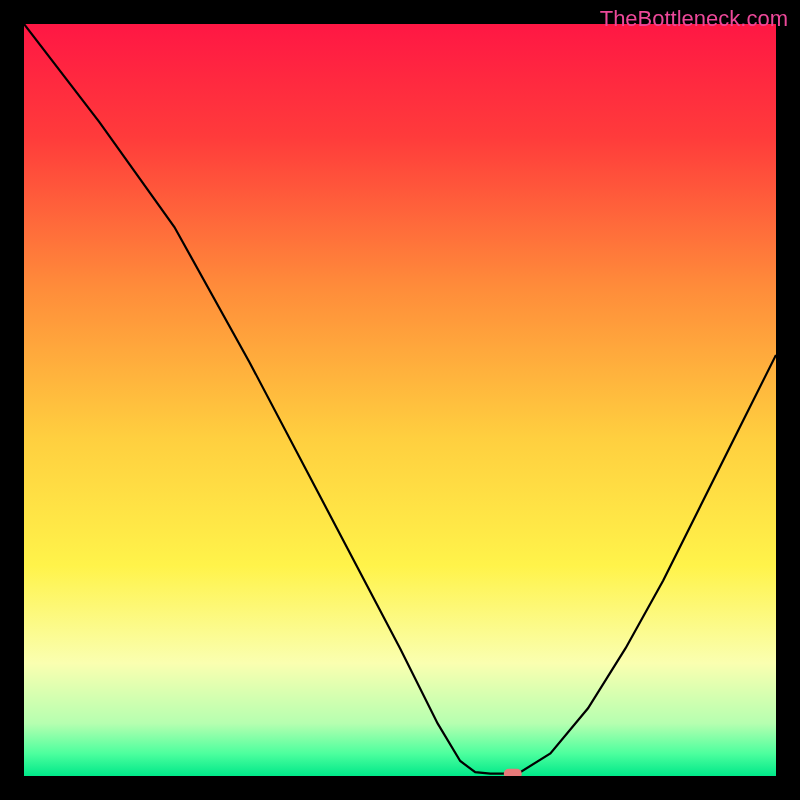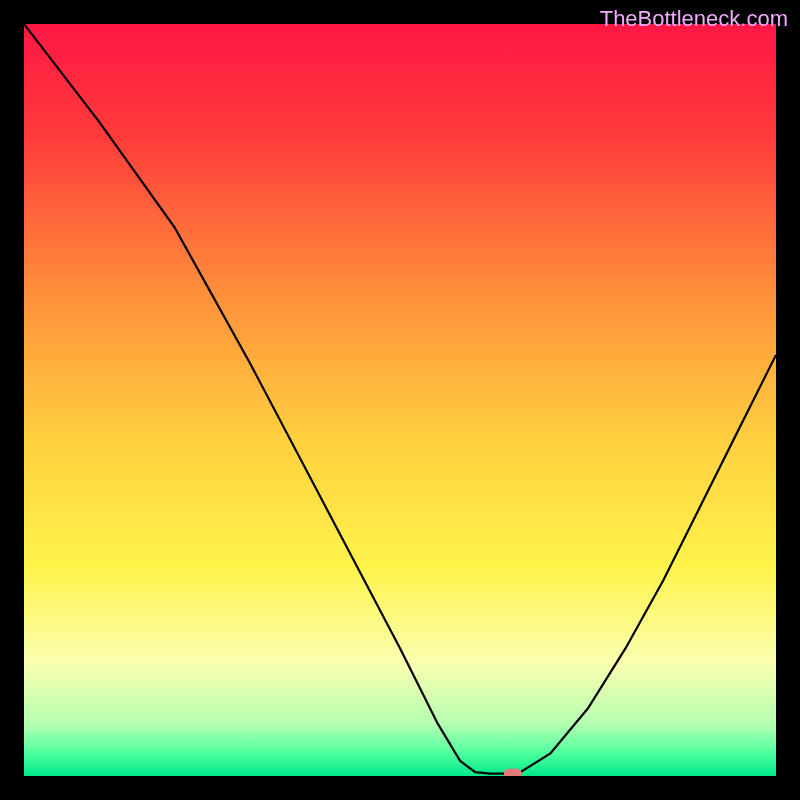--- a/index.html
+++ b/index.html
@@ -8,21 +8,21 @@
     width: 800px;
     height: 800px;
     background: #000;
     position: relative;
     font-family: Arial, sans-serif;
   }
   .watermark {
     position: absolute;
     top: 6px;
     right: 12px;
-    color: #f0abfc;
+    color: #ec4899;
     font-size: 22px;
     font-weight: 400;
     z-index: 10;
   }
   .chart-container {
     position: absolute;
     left: 24px;
     top: 24px;
     width: 752px;
     height: 752px;

